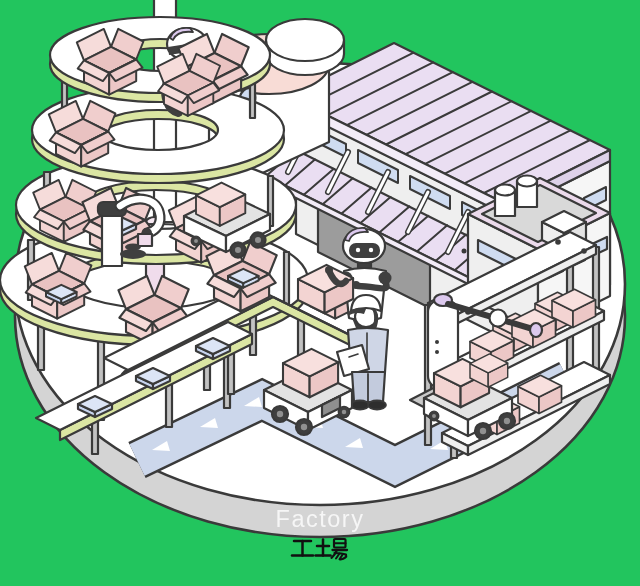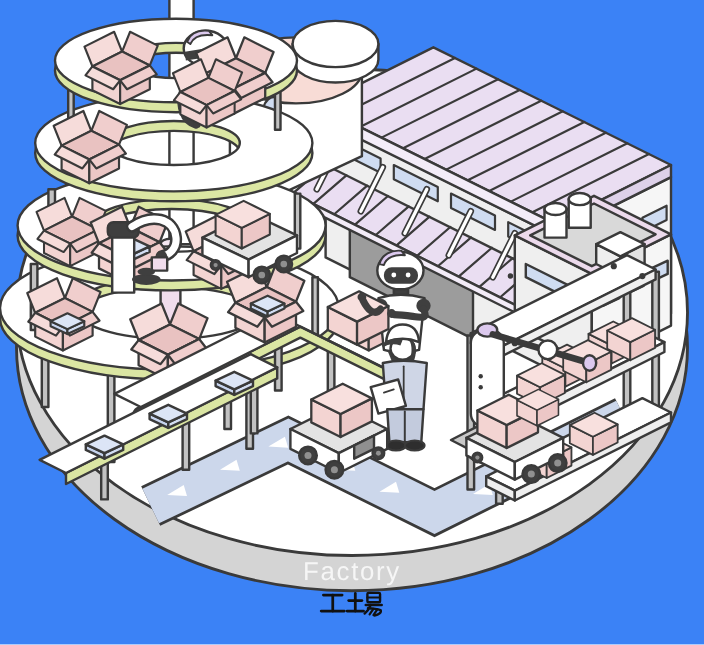--- a/index.html
+++ b/index.html
@@ -1,16 +1,16 @@
 <!DOCTYPE html>
 <html><head>
 <meta charset="utf-8">
 <style>
   html,body{margin:0;padding:0;background:#ffffff;}
-  .stage{width:640px;height:586px;position:relative;font-family:"Liberation Sans",sans-serif;background:#3b82f6;overflow:hidden;}
+  .stage{width:640px;height:586px;position:relative;font-family:"Liberation Sans",sans-serif;background:#22c55e;overflow:hidden;}
   svg{display:block;}
   .capEn{font-family:"Liberation Sans",sans-serif;font-size:23.5px;letter-spacing:1.5px;font-weight:500;fill:#f6f6f6;}
   
   .white{fill:#ffffff}.surf{fill:#efefef}.surf2{fill:#f6f6f6}
   .platS{fill:#d4d4d4}
   .green{fill:#dbe6a3}
   .pkT{fill:#f8e0de}.pkL{fill:#f3d4d2}.pkR{fill:#ecc7c6}.pkIn{fill:#e9c2c1}.pkF1{fill:#f6dcda}.pkF2{fill:#f0cecd}
   .roof{fill:#eadef2}.roofE1{fill:#f3ecf8}.roofE2{fill:#ded1e9}.rim{fill:#ecdaec}
   .lav{fill:#dcc9ee}
   .blu{fill:#cfdcf1}

